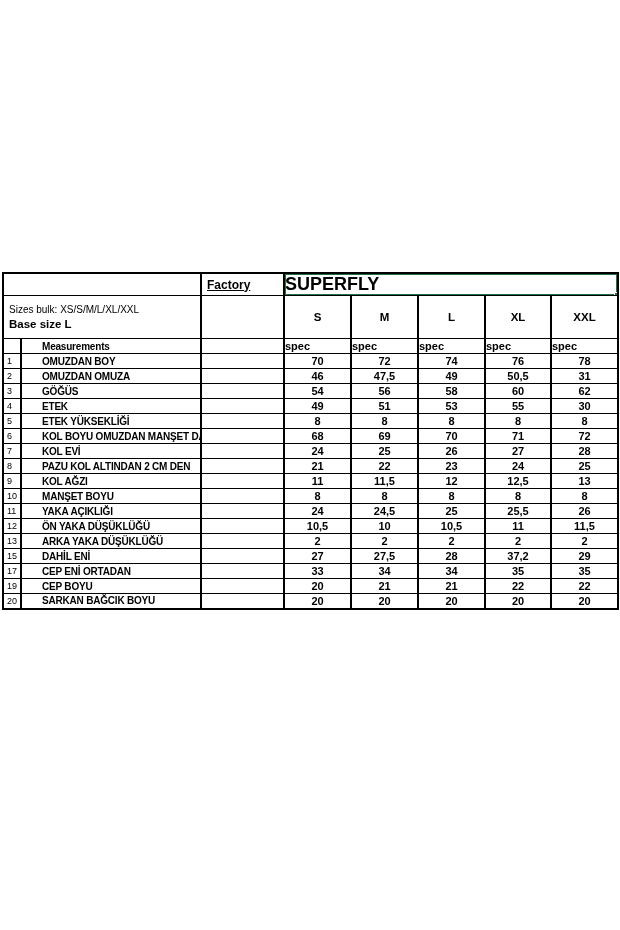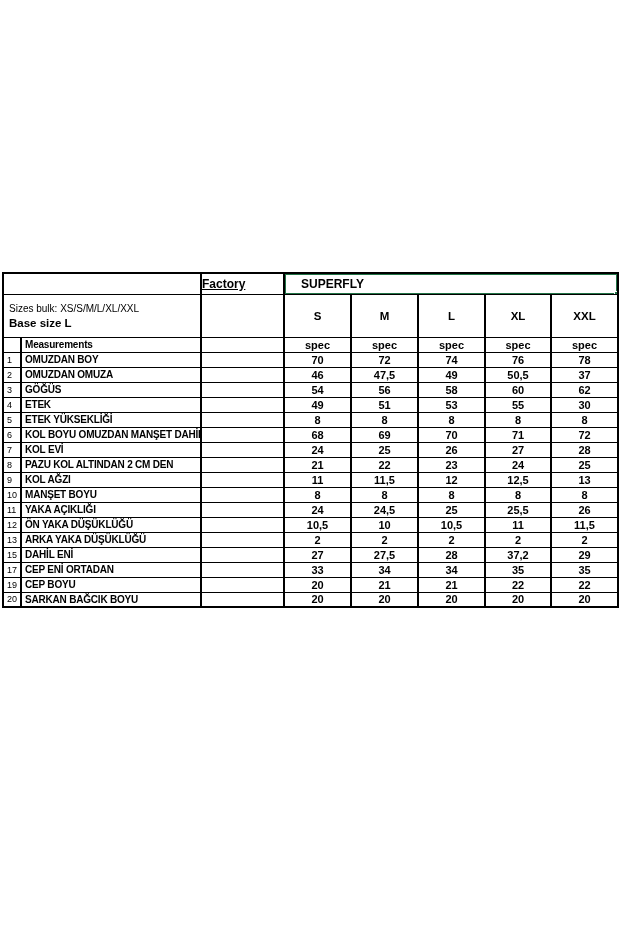--- a/index.html
+++ b/index.html
@@ -29,43 +29,43 @@
     white-space:nowrap;
     vertical-align:middle;
   }
   tr.row-factory td { border-top:2px solid #000; height:21px; }
   tr.row-sizes   td { height:43px; }
   tr.row-meas    td { height:15px; }
   tr.row-data    td { height:15px; }
   tr.row-data:last-child td { border-bottom:2px solid #000; }
 
   .c-factory {
-    font-weight:bold; font-size:12px; text-decoration:underline;
+    font-weight:bold; font-size:12px; padding-left:5px;text-decoration:underline;
   }
   .c-superfly {
     position:relative;
-    font-weight:bold; font-size:12px; padding-left:16px;
+    font-weight:bold; font-size:18px; padding-left:0;
   }
   .sel-border {
     position:absolute; left:-1px; top:-1px; right:-1px; bottom:-1px;
     border:2px solid #217346;
     pointer-events:none;
   }
   .fill-handle {
     position:absolute; right:-3px; bottom:-3px;
     width:6px; height:6px;
     background:#217346; border:1px solid #fff;
   }
   .c-note { padding-left:5px; vertical-align:middle; }
   .note1 { font-size:10px; font-weight:normal; line-height:14px; }
   .note2 { font-size:11.5px; font-weight:bold; line-height:14px; }
   .c-sizehead { font-weight:bold; font-size:11.5px; text-align:center; }
   .c-num  { font-size:9px;  font-weight:normal; text-align:left; padding-left:3px; }
-  .c-name { font-size:10px; font-weight:bold; text-align:left; padding-left:3px; letter-spacing:-0.2px; }
-  .c-spec { font-size:11px; font-weight:bold; text-align:center; }
+  .c-name { font-size:10px; font-weight:bold; text-align:left; padding-left:20px; letter-spacing:-0.2px; }
+  .c-spec { font-size:11px; font-weight:bold; text-align:left; }
   .c-val  { font-size:11px; font-weight:bold; text-align:center; }
   .c-empty { }
 </style>
 </head>
 <body>
 
 <div class="page">
   <table class="sheet">
     <colgroup>
       <col style="width:18px">
@@ -126,21 +126,21 @@
           <td class="c-val">78</td>
         </tr>
         <tr class="row-data">
           <td class="c-num">2</td>
           <td class="c-name">OMUZDAN OMUZA</td>
           <td class="c-empty"></td>
           <td class="c-val">46</td>
           <td class="c-val">47,5</td>
           <td class="c-val">49</td>
           <td class="c-val">50,5</td>
-          <td class="c-val">37</td>
+          <td class="c-val">31</td>
         </tr>
         <tr class="row-data">
           <td class="c-num">3</td>
           <td class="c-name">GÖĞÜS</td>
           <td class="c-empty"></td>
           <td class="c-val">54</td>
           <td class="c-val">56</td>
           <td class="c-val">58</td>
           <td class="c-val">60</td>
           <td class="c-val">62</td>

